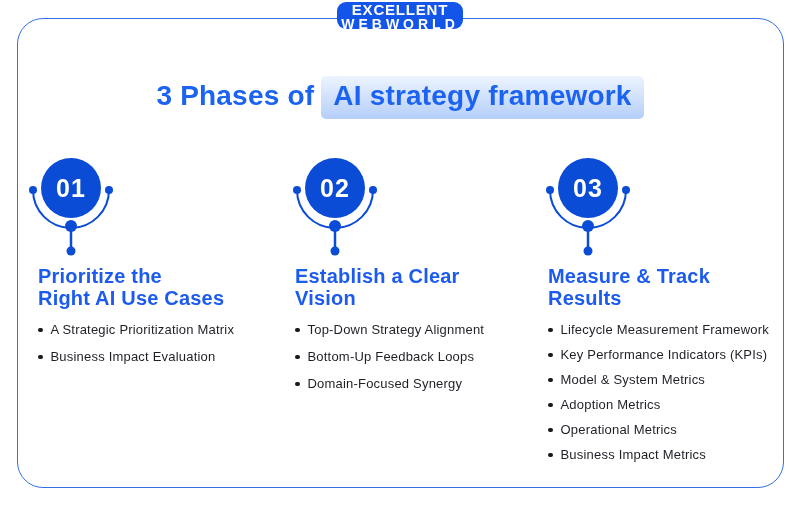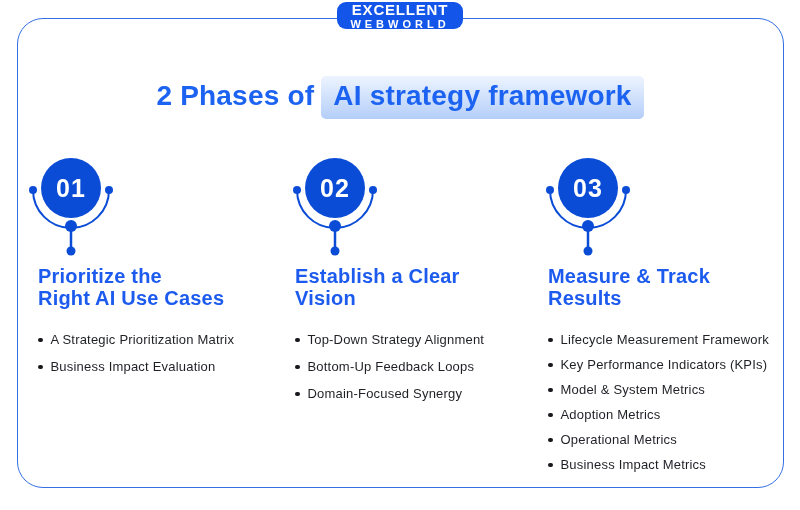--- a/index.html
+++ b/index.html
@@ -13,21 +13,21 @@
   .stage{position:relative;width:800px;height:510px;background:#fff;}
 
   .page-border{position:absolute;left:17px;top:18px;width:767px;height:470px;
     border:1.5px solid var(--border-blue);border-radius:26px;}
 
   .logo{position:absolute;left:50%;top:2px;transform:translateX(-50%);
     width:126px;height:27px;background:var(--logo-blue);border-radius:9px;
     display:flex;flex-direction:column;align-items:center;justify-content:center;
     color:#fff;z-index:3;}
   .logo-line1{font-size:15px;font-weight:700;letter-spacing:0.8px;line-height:16px;}
-  .logo-line2{font-size:11px;font-weight:600;letter-spacing:4px;line-height:11px;margin-top:1px;text-align:center;}
+  .logo-line2{font-size:14px;font-weight:600;letter-spacing:4px;line-height:11px;margin-top:1px;text-align:center;}
 
   .title{position:absolute;left:0;top:76px;width:100%;text-align:center;
     font-size:28px;font-weight:700;color:var(--title-blue);letter-spacing:0.2px;
     white-space:nowrap;z-index:2;}
   .title-highlight{display:inline-block;margin-left:7px;padding:4px 12px 7px;
     border-radius:5px;
     background:linear-gradient(180deg,var(--highlight-top) 0%,var(--highlight-bottom) 100%);text-align:center;}
 
   .marker{position:absolute;top:157px;width:100px;height:102px;}
   #marker-1{left:21px;} #marker-2{left:285px;} #marker-3{left:538px;}
@@ -35,40 +35,40 @@
   .m-arc{fill:none;stroke:var(--circle-blue);stroke-width:2;}
   .m-dot{fill:var(--circle-blue);}
   .m-stem{stroke:var(--circle-blue);stroke-width:2.5;}
   .m-num{fill:#ffffff;font-weight:700;font-size:25px;text-anchor:middle;
     font-family:"Liberation Sans",sans-serif;letter-spacing:1px;}
 
   .column{position:absolute;top:266px;}
   #col-1{left:38px;width:240px;} #col-2{left:295px;width:238px;} #col-3{left:548px;width:240px;}
   .phase-heading{font-size:20px;line-height:21.5px;font-weight:700;
     color:var(--accent-blue);white-space:pre-line;letter-spacing:0.2px;}
-  .bullets{list-style:none;margin-top:22px;}
+  .bullets{list-style:none;margin-top:12px;}
   .bullets li{display:flex;align-items:flex-start;font-size:13px;line-height:18px;
     color:var(--text-dark);letter-spacing:0.2px;margin-bottom:9px;}
   #col-3 .bullets li{margin-bottom:7px;}
   .dot{flex:none;width:4.5px;height:4.5px;border-radius:50%;background:#17181c;
     margin:6.5px 8px 0 0;}
 </style>
 </head>
 <body>
 
 <div class="stage">
 
   <div class="page-border"></div>
 
   <div class="logo">
     <span class="logo-line1">EXCELLENT</span>
     <span class="logo-line2">WEBWORLD</span>
   </div>
 
-  <h1 class="title"><span>2 Phases of</span><span class="title-highlight">AI strategy framework</span></h1>
+  <h1 class="title"><span>3 Phases of</span><span class="title-highlight">AI strategy framework</span></h1>
 
   <svg class="marker" id="marker-1" viewBox="0 0 100 102">
     <path class="m-arc" d="M12 33 A38 38 0 0 0 88 33"></path>
     <circle class="m-dot" cx="12" cy="33" r="4"></circle>
     <circle class="m-dot" cx="88" cy="33" r="4"></circle>
     <circle class="m-circle" cx="50" cy="31" r="30"></circle>
     <line class="m-stem" x1="50" y1="69" x2="50" y2="94"></line>
     <circle class="m-dot" cx="50" cy="69" r="6"></circle>
     <circle class="m-dot" cx="50" cy="94" r="4.5"></circle>
     <text class="m-num" x="50" y="40">01</text>

